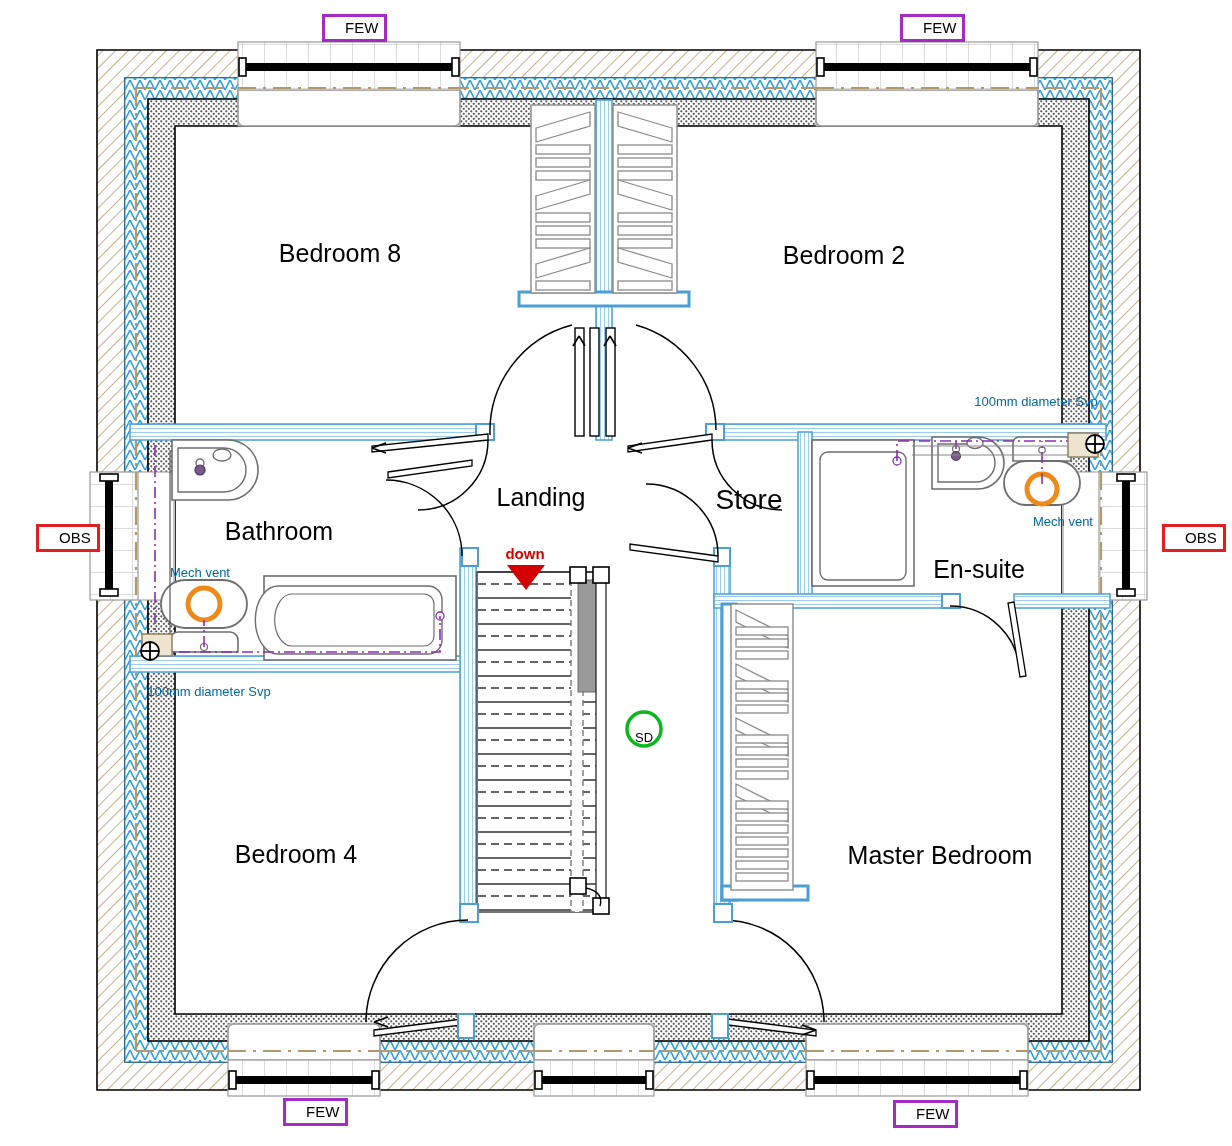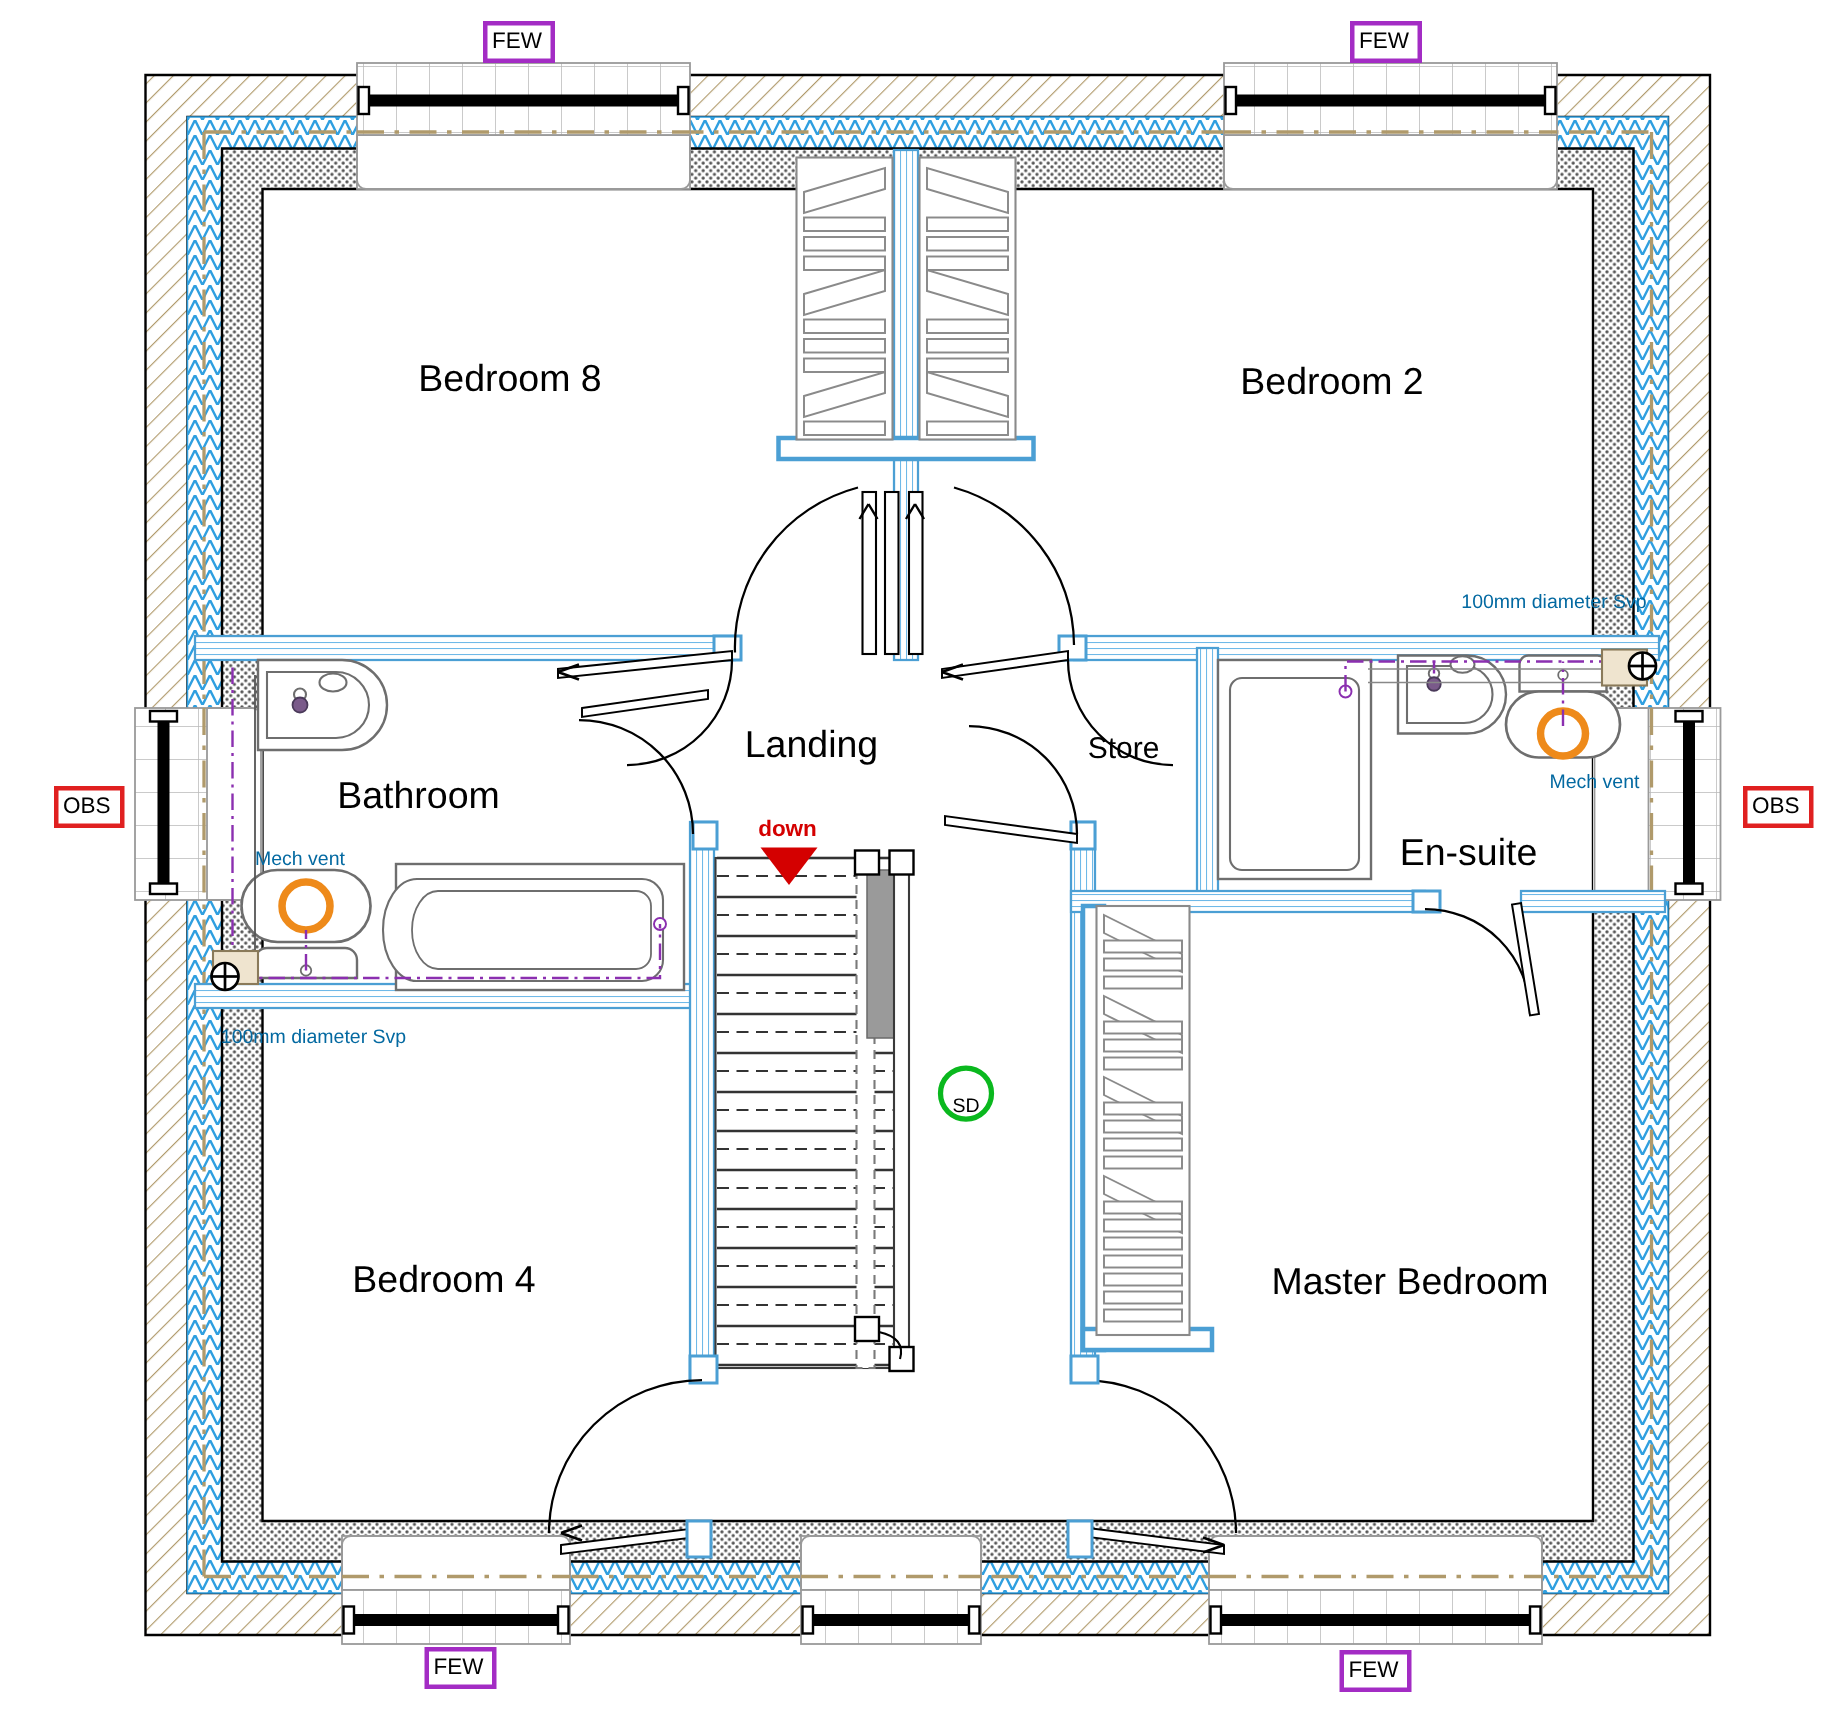--- a/index.html
+++ b/index.html
@@ -2,29 +2,29 @@
 <html><head>
 <meta charset="utf-8">
 <title>First Floor Plan</title>
 <style>
   html,body{margin:0;padding:0;background:#ffffff;}
   body{font-family:"Liberation Sans", sans-serif;}
   #stage{position:relative;width:1232px;height:1146px;background:#ffffff;overflow:hidden;}
   #plan{position:absolute;left:0;top:0;width:1232px;height:1146px;}
 
   .badge{position:absolute;background:#ffffff;border:3px solid #000;
-         font-size:15px;line-height:1;padding:3px 6px 4px 3px;color:#000;
+         font-size:15px;line-height:1;padding:3px 6px 4px 20px;color:#000;
          font-family:"Liberation Sans", sans-serif;white-space:nowrap;}
   .badge.few{border-color:#a32cc4;}
   .badge.obs{border-color:#e02020;}
 
   .roomlabel{position:absolute;color:#000;white-space:nowrap;
              font-family:"Liberation Sans", sans-serif;transform:translate(-50%,-50%);}
   .rl-big{font-size:25px;}
-  .rl-mid{font-size:20px;}
+  .rl-mid{font-size:28px;}
   .note{position:absolute;font-size:13px;color:#0369a1;white-space:nowrap;
         font-family:"Liberation Sans", sans-serif;transform:translate(-50%,-50%);}
   .note-down{position:absolute;font-size:15px;color:#d40000;white-space:nowrap;
              font-family:"Liberation Sans", sans-serif;transform:translate(-50%,-50%);}
   .sdtext{position:absolute;font-size:13px;color:#000;transform:translate(-50%,-50%);
           font-family:"Liberation Sans", sans-serif;}
 </style>
 </head>
 <body>
 
@@ -453,21 +453,21 @@
       </g>
     </g>
 
     <g>
       <circle cx="644" cy="729" r="17" fill="#ffffff" stroke="#0ab81e" stroke-width="3.5"></circle>
     </g>
 
   </svg>
 
   <div class="roomlabel rl-big" style="left:340px;top:253px;">Bedroom 8</div>
-  <div class="roomlabel rl-big" style="left:888px;top:255px;">Bedroom 2</div>
+  <div class="roomlabel rl-big" style="left:844px;top:255px;">Bedroom 2</div>
   <div class="roomlabel rl-big" style="left:279px;top:531px;">Bathroom</div>
   <div class="roomlabel rl-big" style="left:541px;top:497px;">Landing</div>
   <div class="roomlabel rl-mid" style="left:749px;top:500px;">Store</div>
   <div class="roomlabel rl-big" style="left:979px;top:569px;">En-suite</div>
   <div class="roomlabel rl-big" style="left:296px;top:854px;">Bedroom 4</div>
   <div class="roomlabel rl-big" style="left:940px;top:815px;margin-top:40px;">Master Bedroom</div>
 
   <div class="note" style="left:1036px;top:401px;">100mm diameter Svp</div>
   <div class="note" style="left:209px;top:691px;">100mm diameter Svp</div>
   <div class="note" style="left:200px;top:572px;">Mech vent</div>

